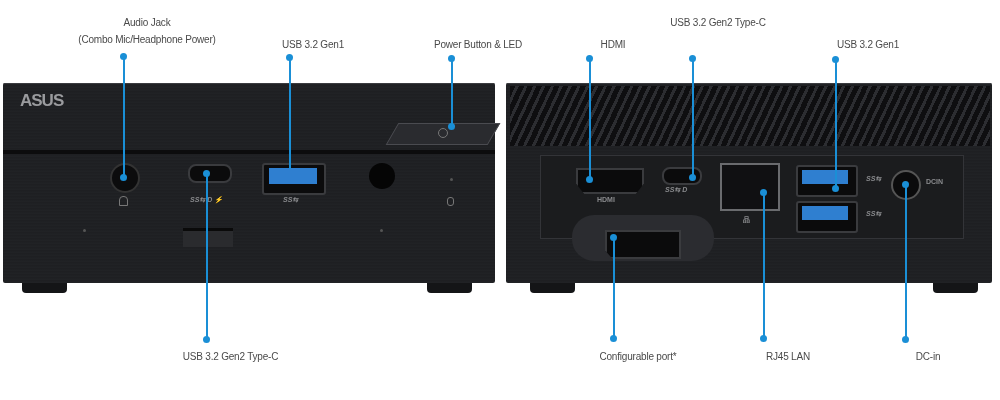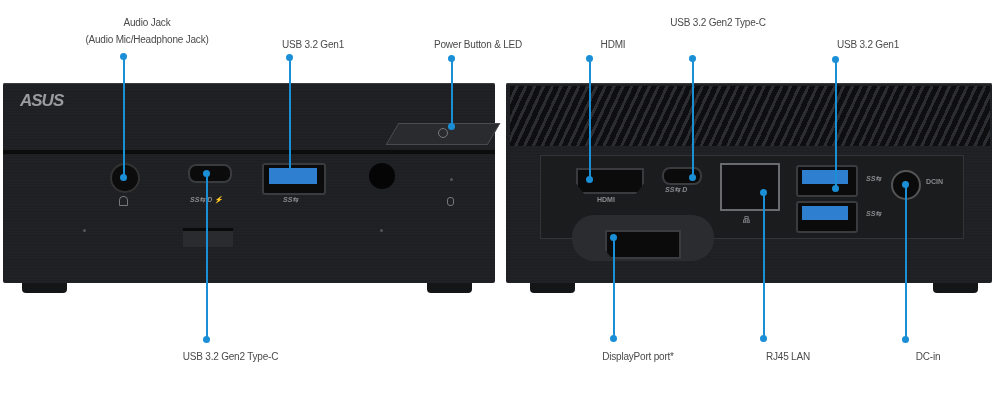--- a/index.html
+++ b/index.html
@@ -8,21 +8,21 @@
   .label { position:absolute; color:#4a4a4a; font-size:10px; line-height:17px;
            text-align:center; white-space:nowrap; font-weight:300; letter-spacing:-0.2px;padding-left:23px; }
   .line { position:absolute; width:1.5px; background:#1a8fd6; }
   .dot { position:absolute; width:7px; height:7px; border-radius:50%; background:#1a8fd6; }
   .device { position:absolute; background:
       repeating-linear-gradient(0deg, #1d1e20 0px, #24262a 1px, #1a1b1d 2px, #222327 3px);
       border-radius:2px; box-shadow: inset 0 1px 0 #3a3b3f; }
   .foot { position:absolute; height:10px; background:#141517; border-radius:0 0 4px 4px; }
   .seam { position:absolute; height:4px; background:#0c0c0d; }
   .port { position:absolute; }
-  .logo { position:absolute; color:#9a9b9e; font-weight:bold; font-style:italic;
+  .logo { position:absolute; color:#9a9b9e; font-weight:bold; 
           font-size:17px; letter-spacing:-1px; font-family:"Liberation Sans", sans-serif; }
   .tiny { position:absolute; color:#8a8b8e; font-size:7px; font-style:italic; font-weight:bold;
           font-family:"Liberation Sans", sans-serif; }
   .vent { position:absolute; background:
       repeating-linear-gradient(115deg, #0e0e10 0px, #0e0e10 5px, #2c2d31 5px, #2c2d31 8px); }
 </style>
 </head>
 <body>
 
 <div class="device" style="left:3px;top:83px;width:492px;height:200px;"></div>
@@ -76,21 +76,21 @@
 <div class="tiny" style="left:866px;top:210px;">SS⇆</div>
 
 <div class="port" style="left:891px;top:170px;width:26px;height:26px;border-radius:50%;background:#0b0b0c;border:2px solid #555;"></div>
 <div class="tiny" style="left:926px;top:178px;font-style:normal;">DCIN</div>
 
 <div class="port" style="left:572px;top:215px;width:142px;height:46px;background:#2b2c30;border-radius:22px;"></div>
 <div class="port" style="left:605px;top:230px;width:72px;height:25px;background:#0b0b0c;border:2px solid #3a3b3e;clip-path:polygon(0 0,100% 0,100% 100%,10% 100%,0 70%);"></div>
 
 <div class="label" style="left:0px;top:14px;width:248px;">
   <div>Audio Jack</div>
-  <div>(Audio Mic/Headphone Jack)</div>
+  <div>(Combo Mic/Headphone Power)</div>
 </div>
 <div class="dot" style="left:120px;top:53px;"></div>
 <div class="line" style="left:123px;top:56px;height:122px;"></div>
 <div class="dot" style="left:120px;top:174px;"></div>
 
 <div class="label" style="left:225px;top:36px;width:130px;">
   <div>USB 3.2 Gen1</div>
 </div>
 <div class="dot" style="left:286px;top:54px;"></div>
 <div class="line" style="left:289px;top:57px;height:112px;"></div>
@@ -127,21 +127,21 @@
   <div>USB 3.2 Gen1</div>
 </div>
 <div class="dot" style="left:832px;top:56px;"></div>
 <div class="line" style="left:835px;top:59px;height:130px;"></div>
 <div class="dot" style="left:832px;top:185px;"></div>
 
 <div class="dot" style="left:610px;top:234px;"></div>
 <div class="line" style="left:613px;top:237px;height:102px;"></div>
 <div class="dot" style="left:610px;top:335px;"></div>
 <div class="label" style="left:530px;top:348px;width:170px;">
-  <div>DisplayPort port*</div>
+  <div>Configurable port*</div>
 </div>
 
 <div class="dot" style="left:760px;top:189px;"></div>
 <div class="line" style="left:763px;top:192px;height:147px;"></div>
 <div class="dot" style="left:760px;top:335px;"></div>
 <div class="label" style="left:715px;top:348px;width:100px;">
   <div>RJ45 LAN</div>
 </div>
 
 <div class="dot" style="left:902px;top:181px;"></div>

